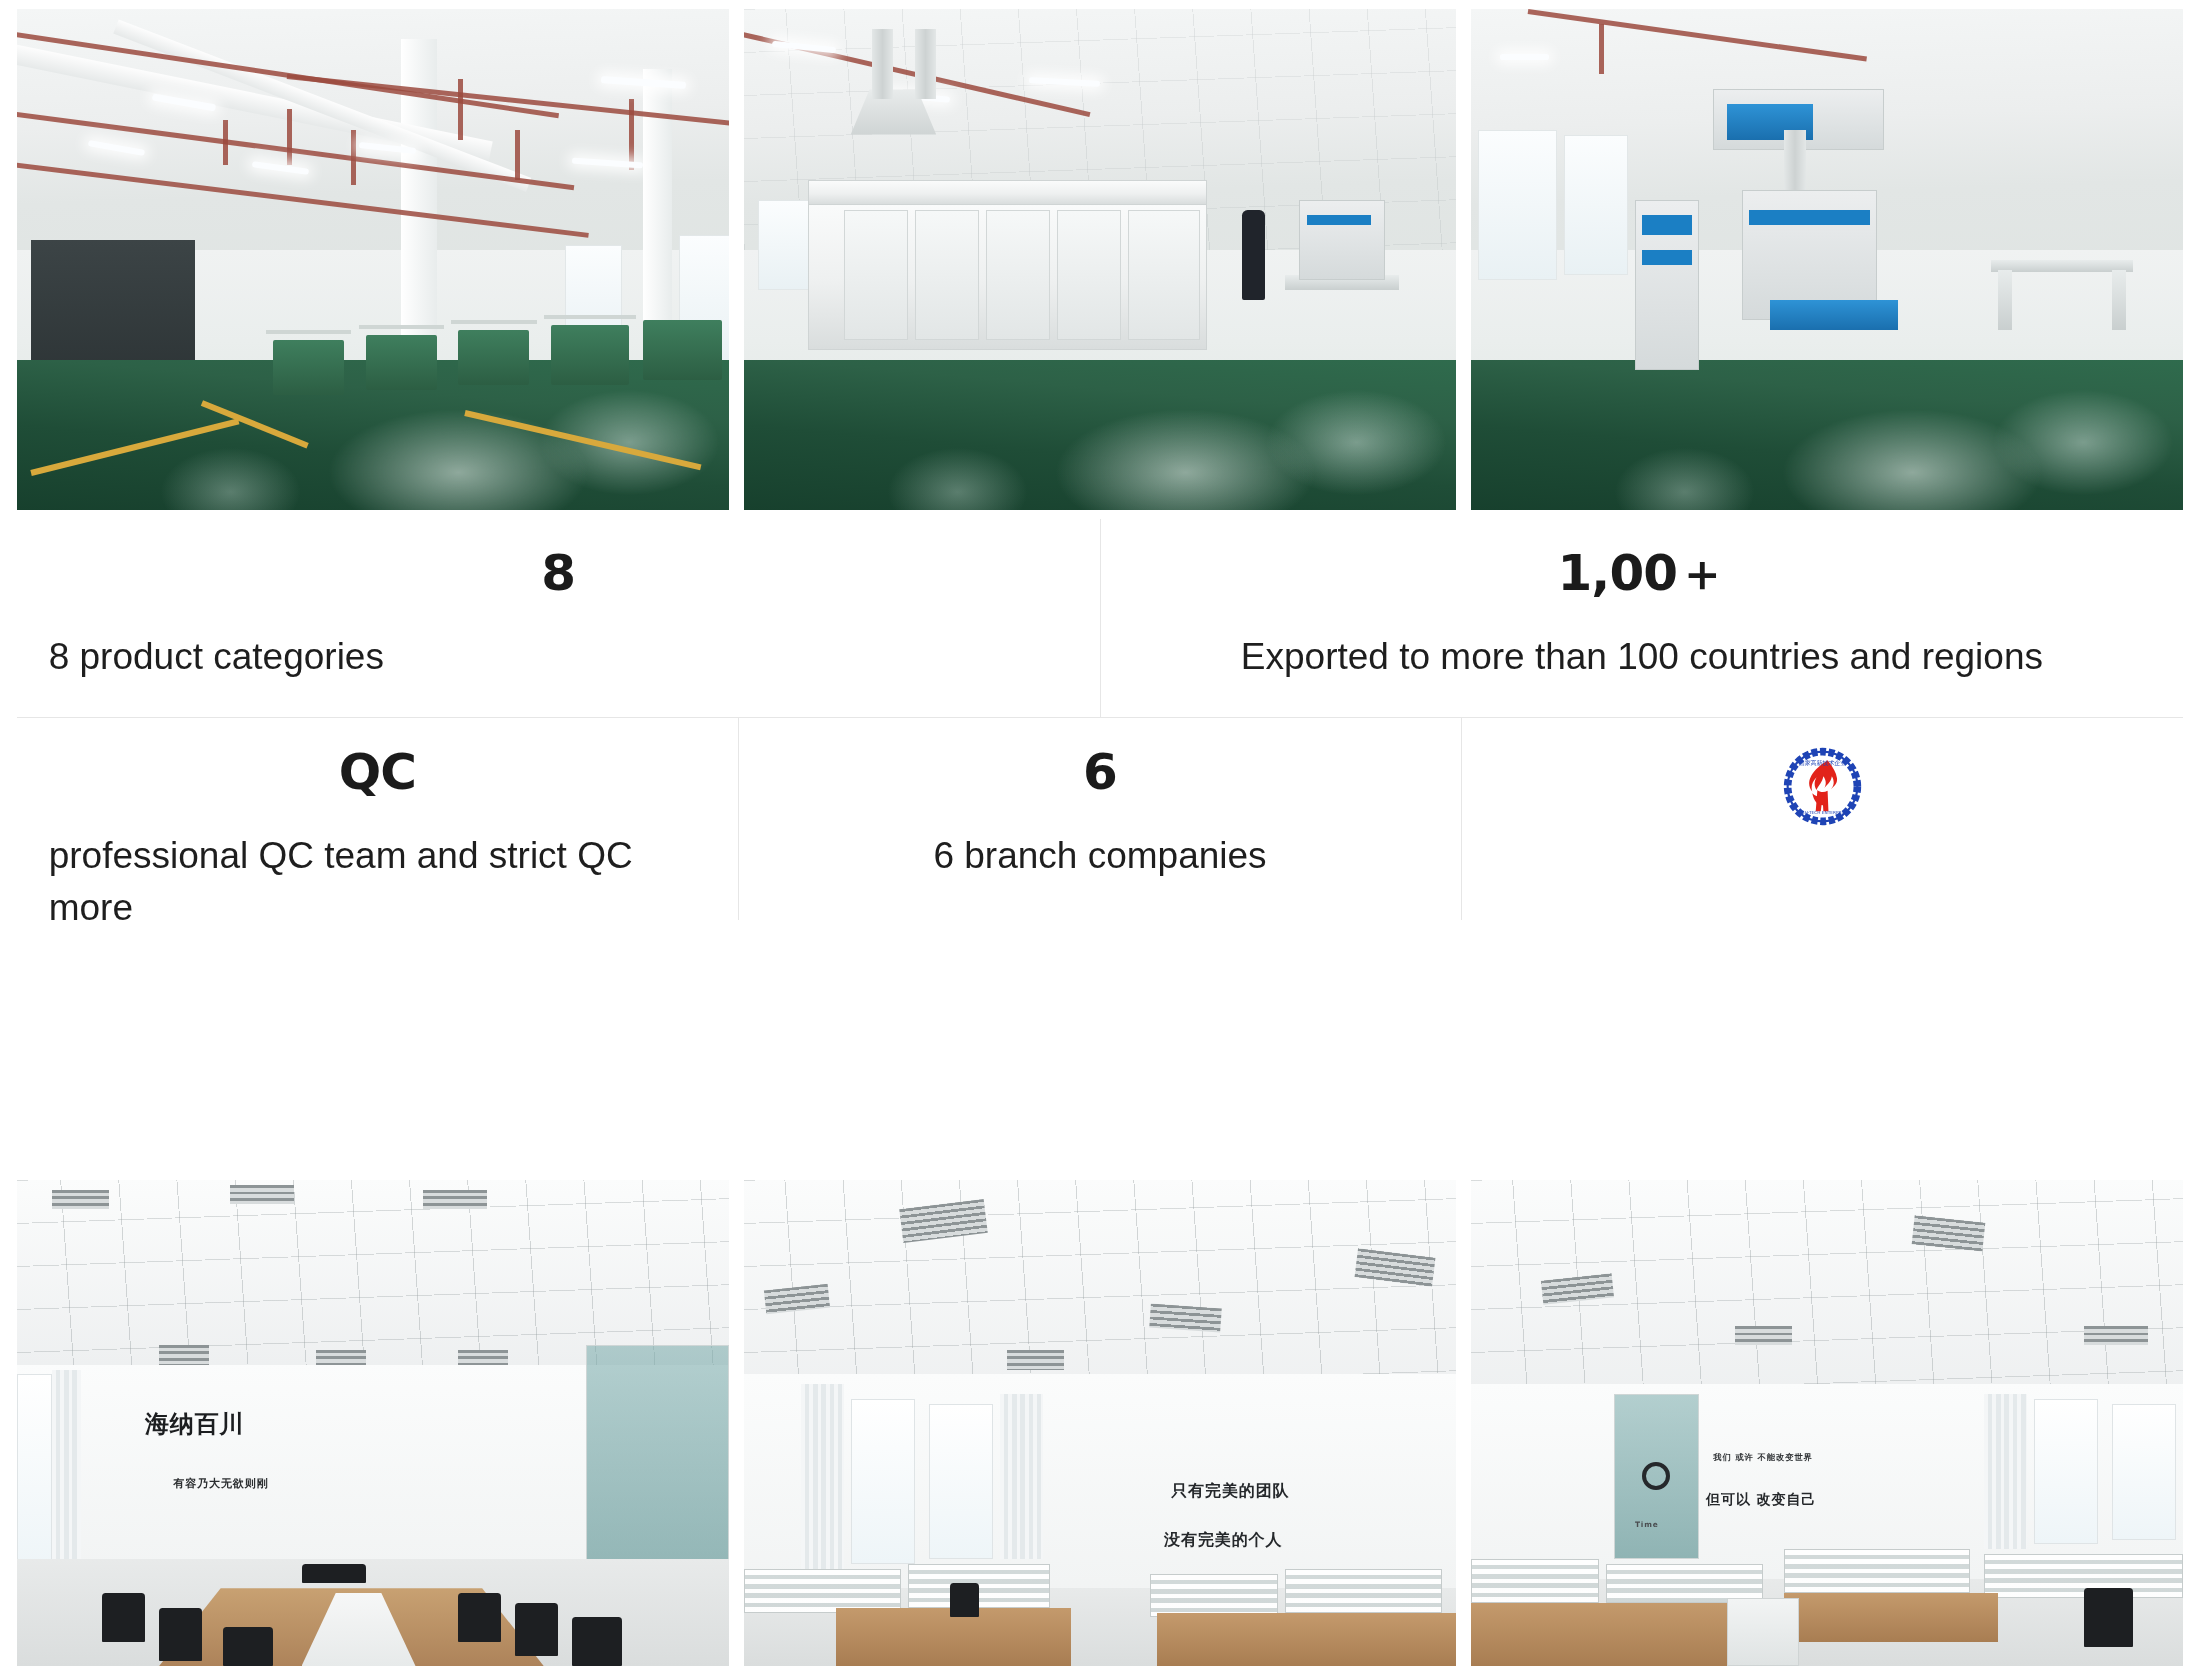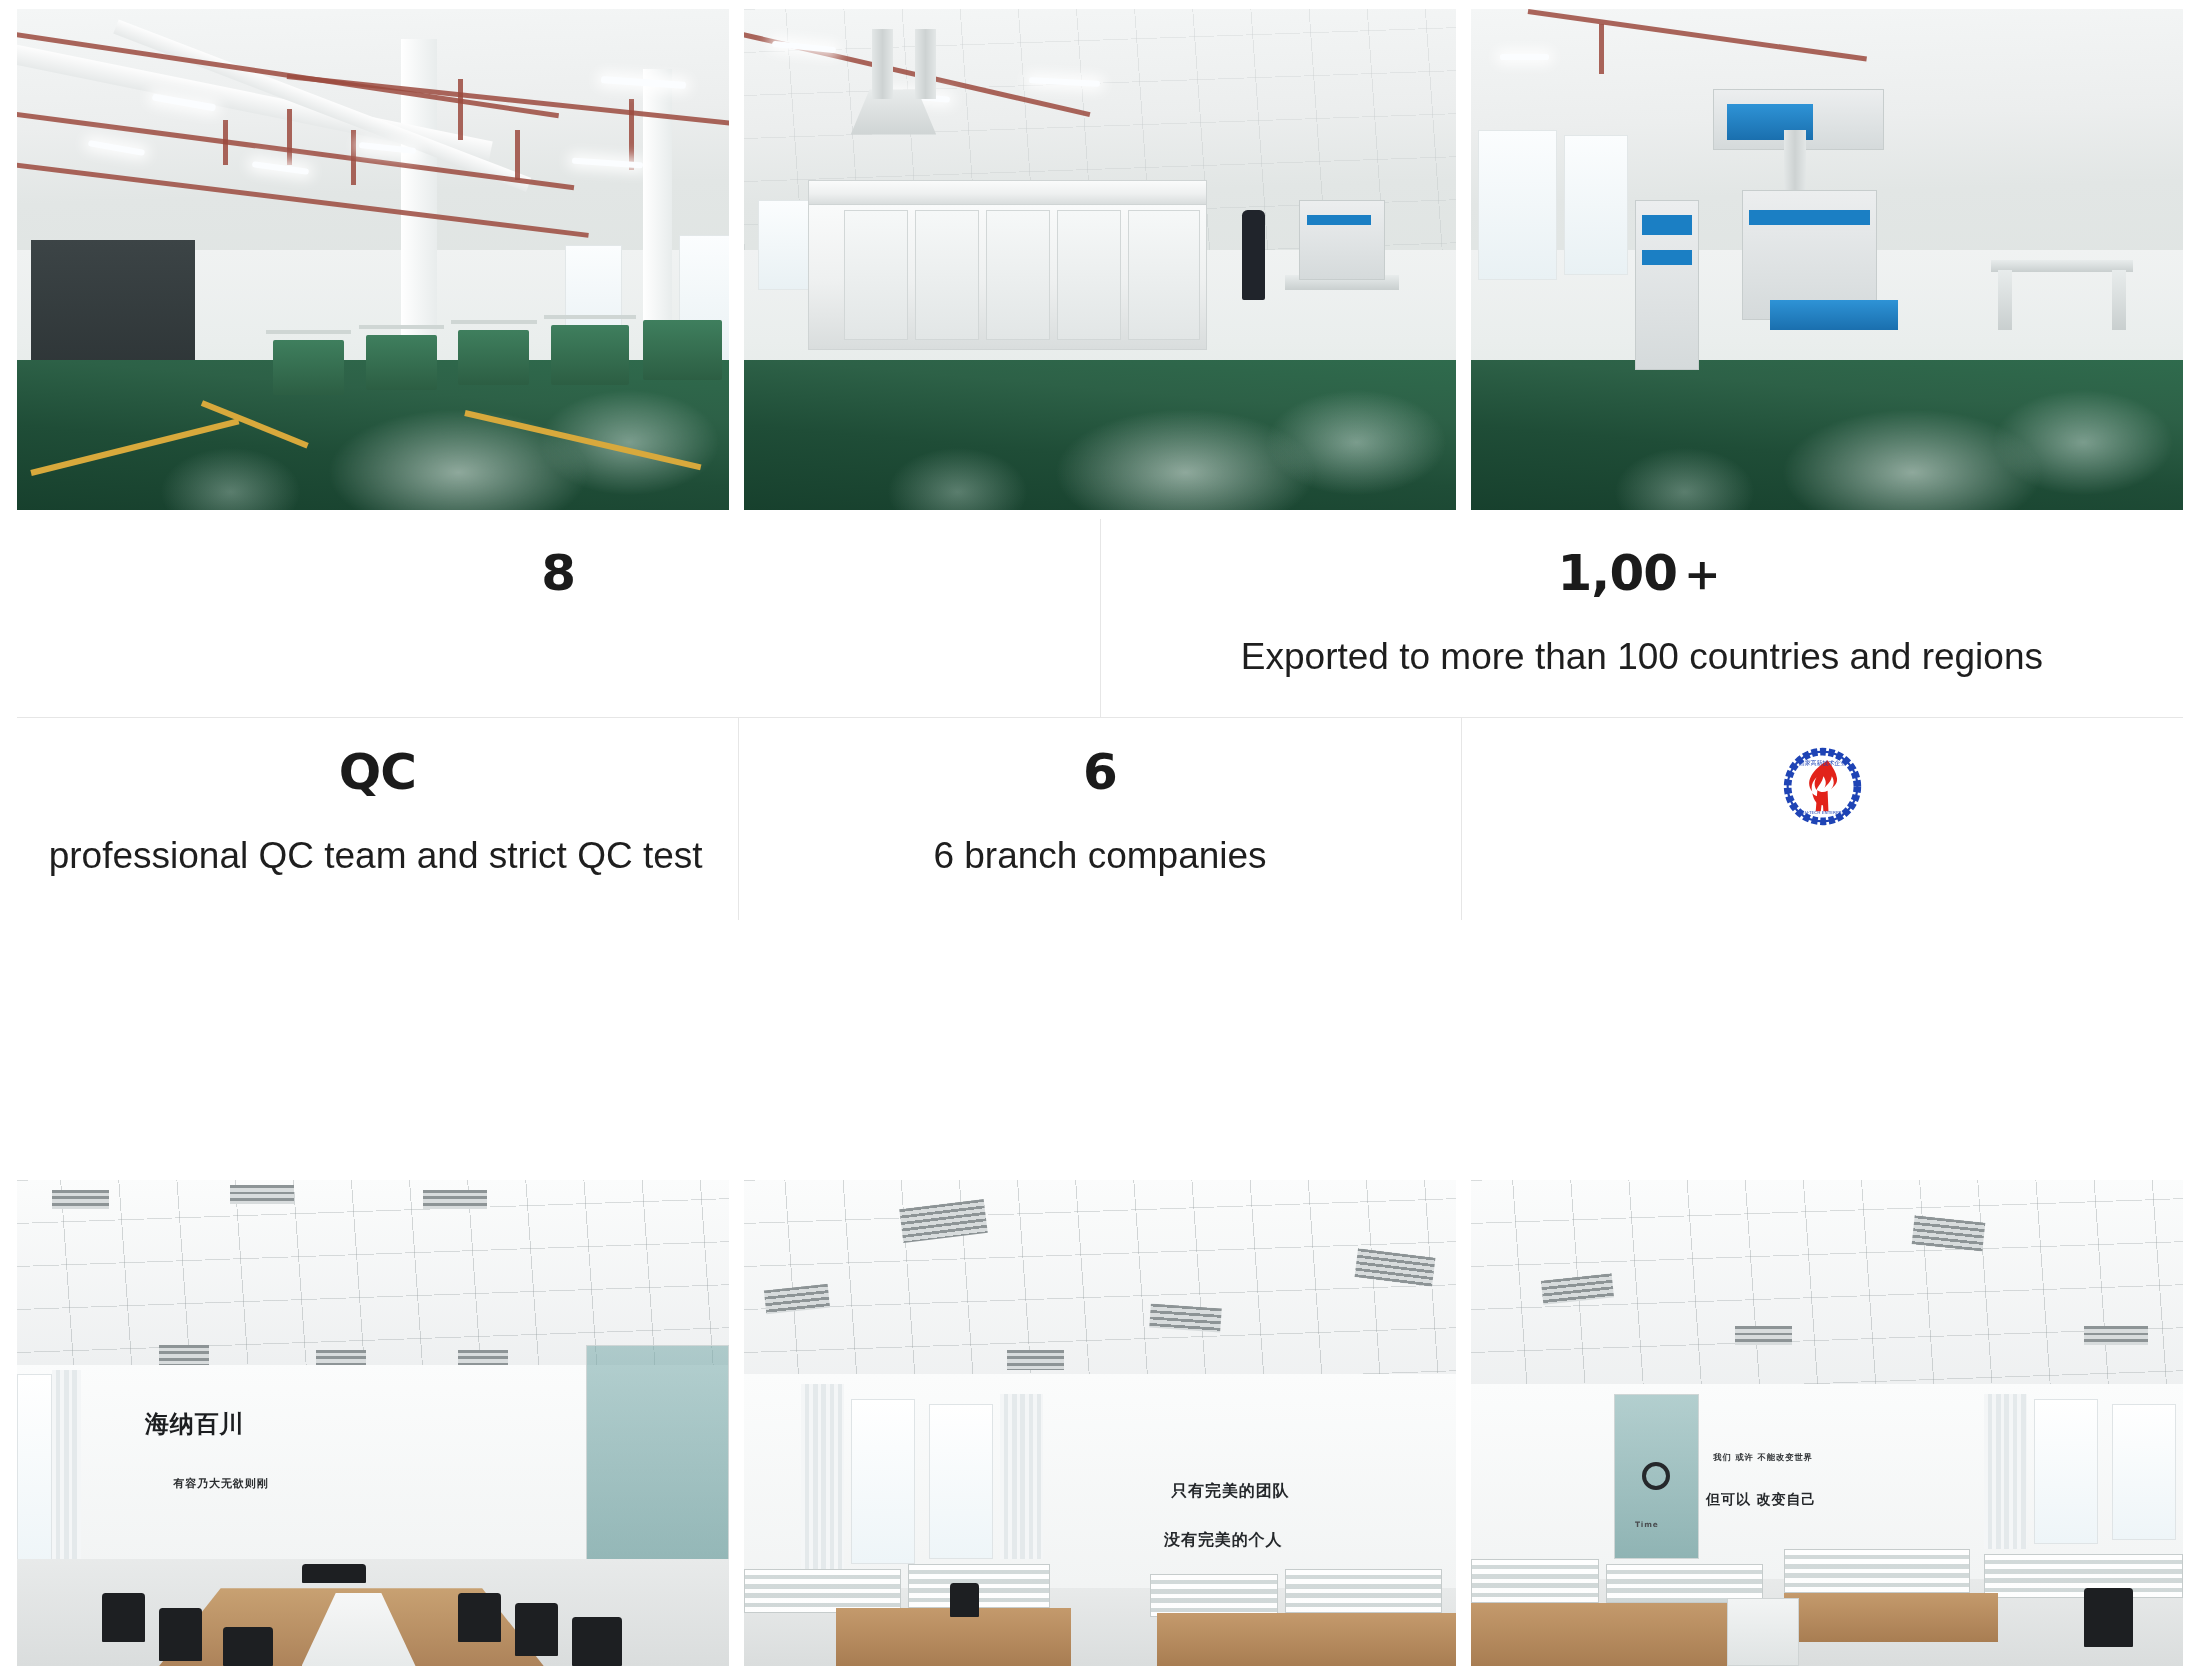--- a/index.html
+++ b/index.html
@@ -269,31 +269,32 @@
       </div>
     </div>
   </div>
 
 
   <div class="stats" style="top:519px;">
 
     <div class="stats-row top">
       <div class="stats-cell cell-1" style="height:199px;">
         <div class="stat-num">8</div>
+        <div class="stat-desc">8 product categories</div>
       </div>
       <div class="stats-cell cell-2" style="height:199px;">
         <div class="stat-num">1,00＋</div>
         <div class="stat-desc">Exported to more than 100 countries and regions</div>
       </div>
     </div>
 
     <div class="stats-row bot">
       <div class="stats-cell cell-1" style="height:202px;">
         <div class="stat-num">QC</div>
-        <div class="stat-desc">professional QC team and strict QC test</div>
+        <div class="stat-desc">professional QC team and strict QC more</div>
       </div>
       <div class="stats-cell cell-2" style="height:202px;">
         <div class="stat-num">6</div>
         <div class="stat-desc">6 branch companies</div>
       </div>
       <div class="stats-cell cell-3" style="height:202px;">
         <div class="logo-wrap">
           <div class="logo">
             <svg viewBox="0 0 100 100" width="85" height="85" aria-hidden="true">
               <g>

